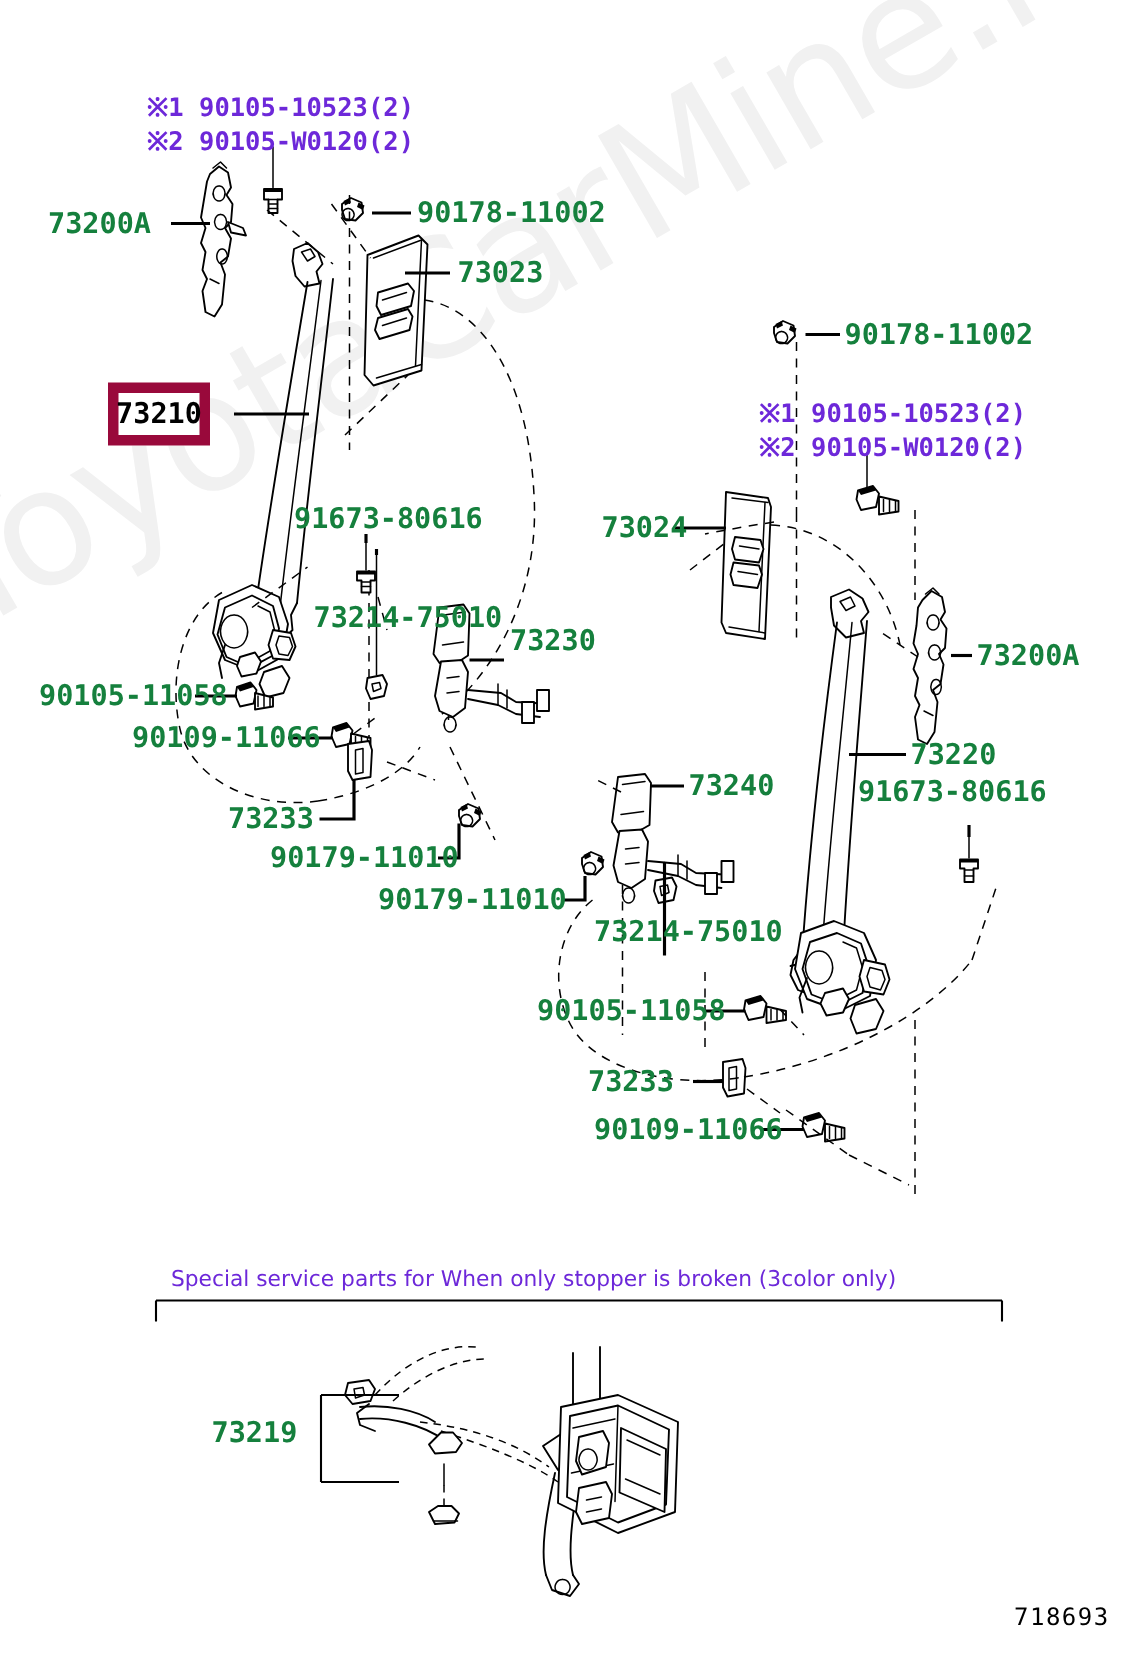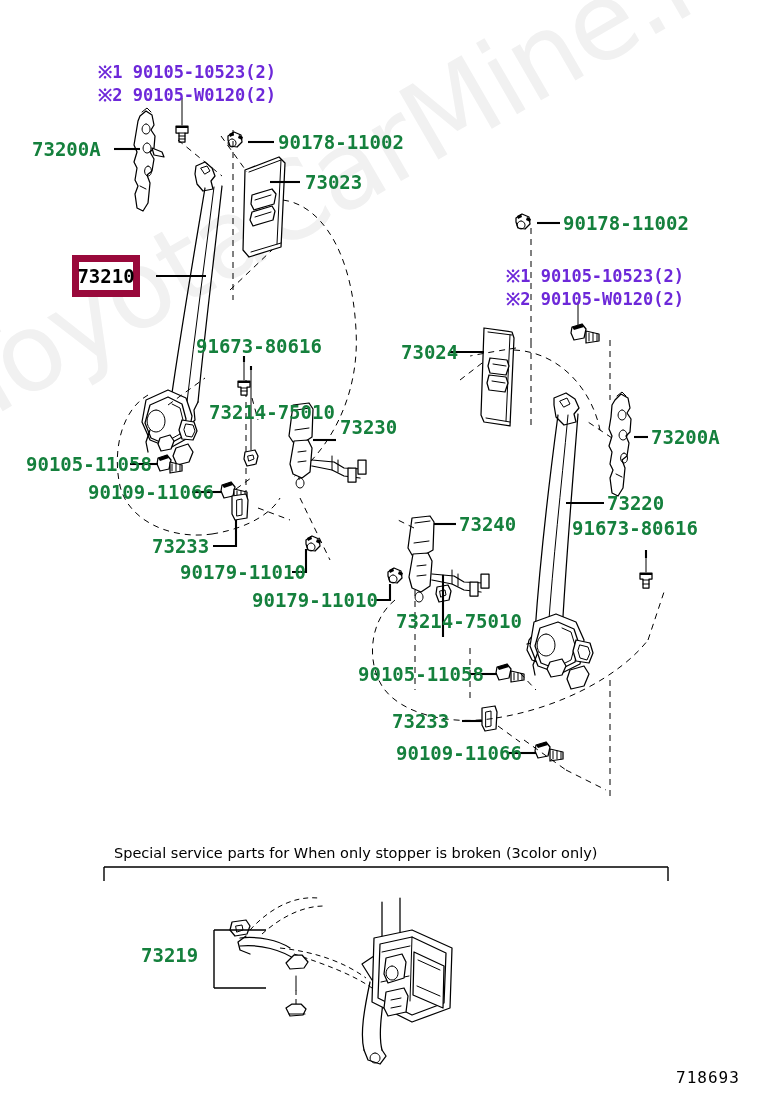--- a/index.html
+++ b/index.html
@@ -65,21 +65,21 @@
     font-weight:700;
     color:#6d28d9;
     white-space:nowrap;
     line-height:1.35;
   }
   .sectiontitle{
     position:absolute;
     z-index:4;
     font-family:"DejaVu Sans","Liberation Sans",sans-serif;
     font-size:14.5px;
-    color:#000000;
+    color:#6d28d9;
     background:#fff;
     padding:0 4px;
     white-space:nowrap;
     line-height:1;
   }
   .figno{
     position:absolute;
     z-index:3;
     font-family:"DejaVu Sans Mono","Liberation Mono",monospace;
     font-size:16px;

